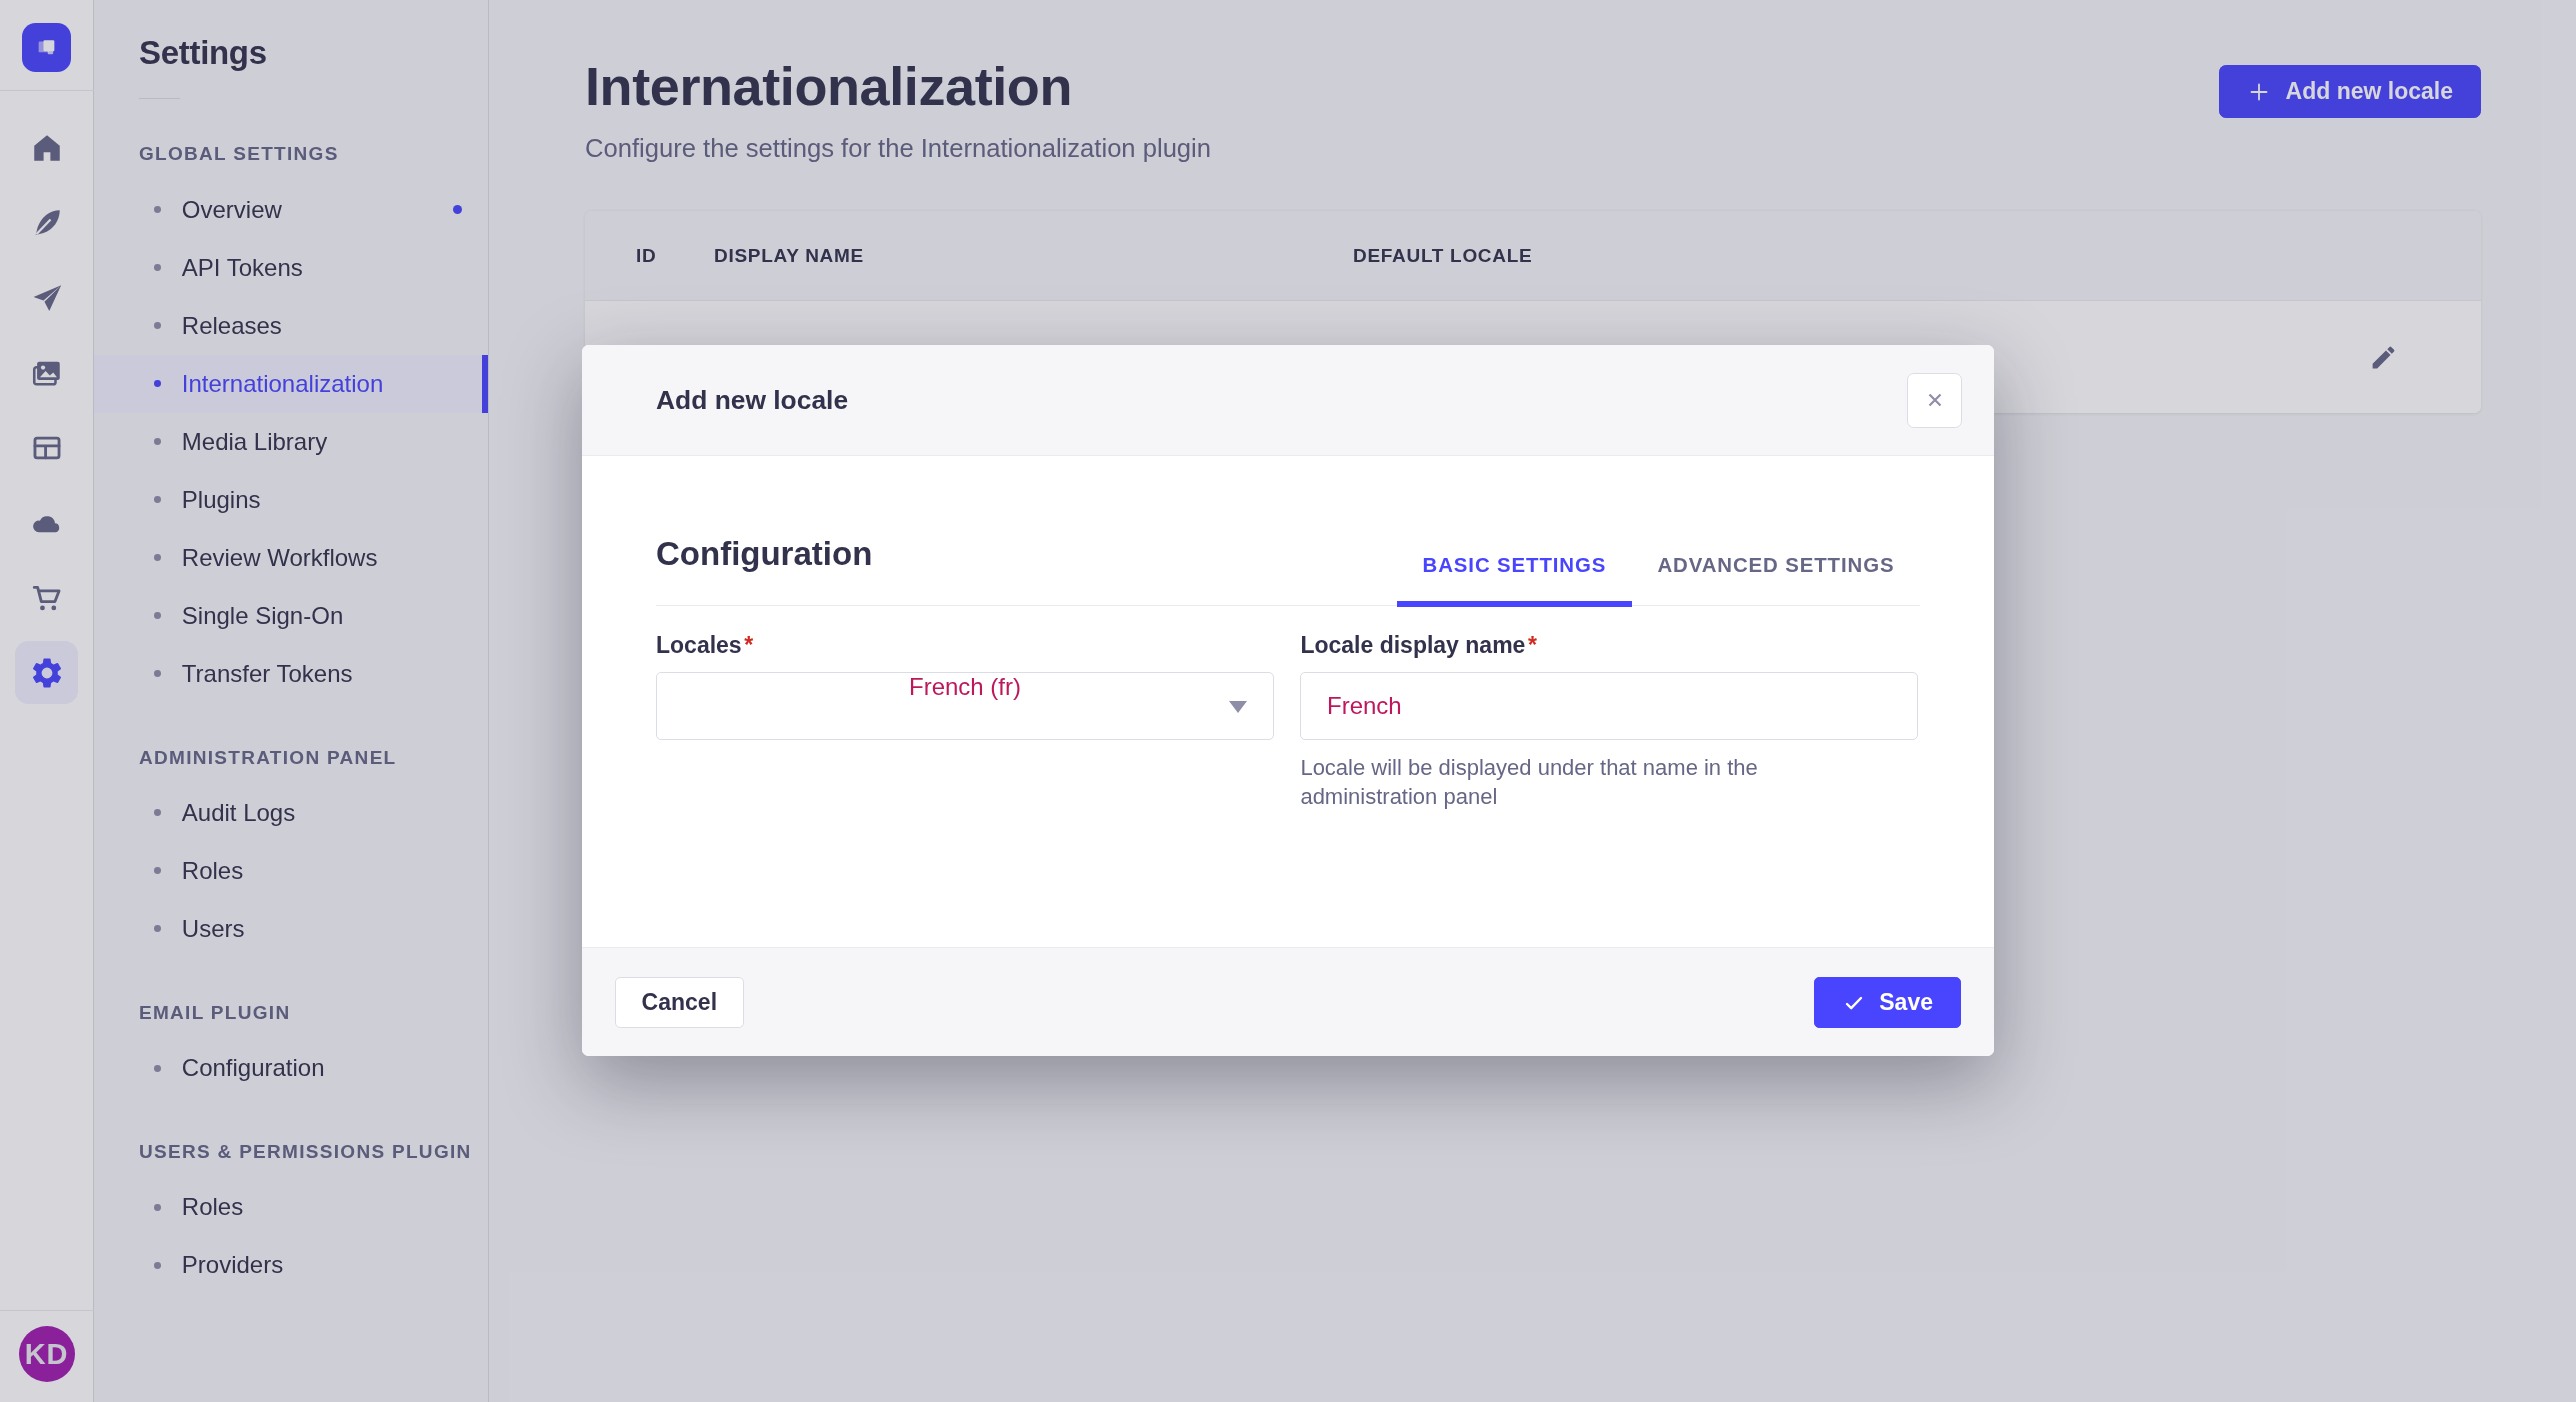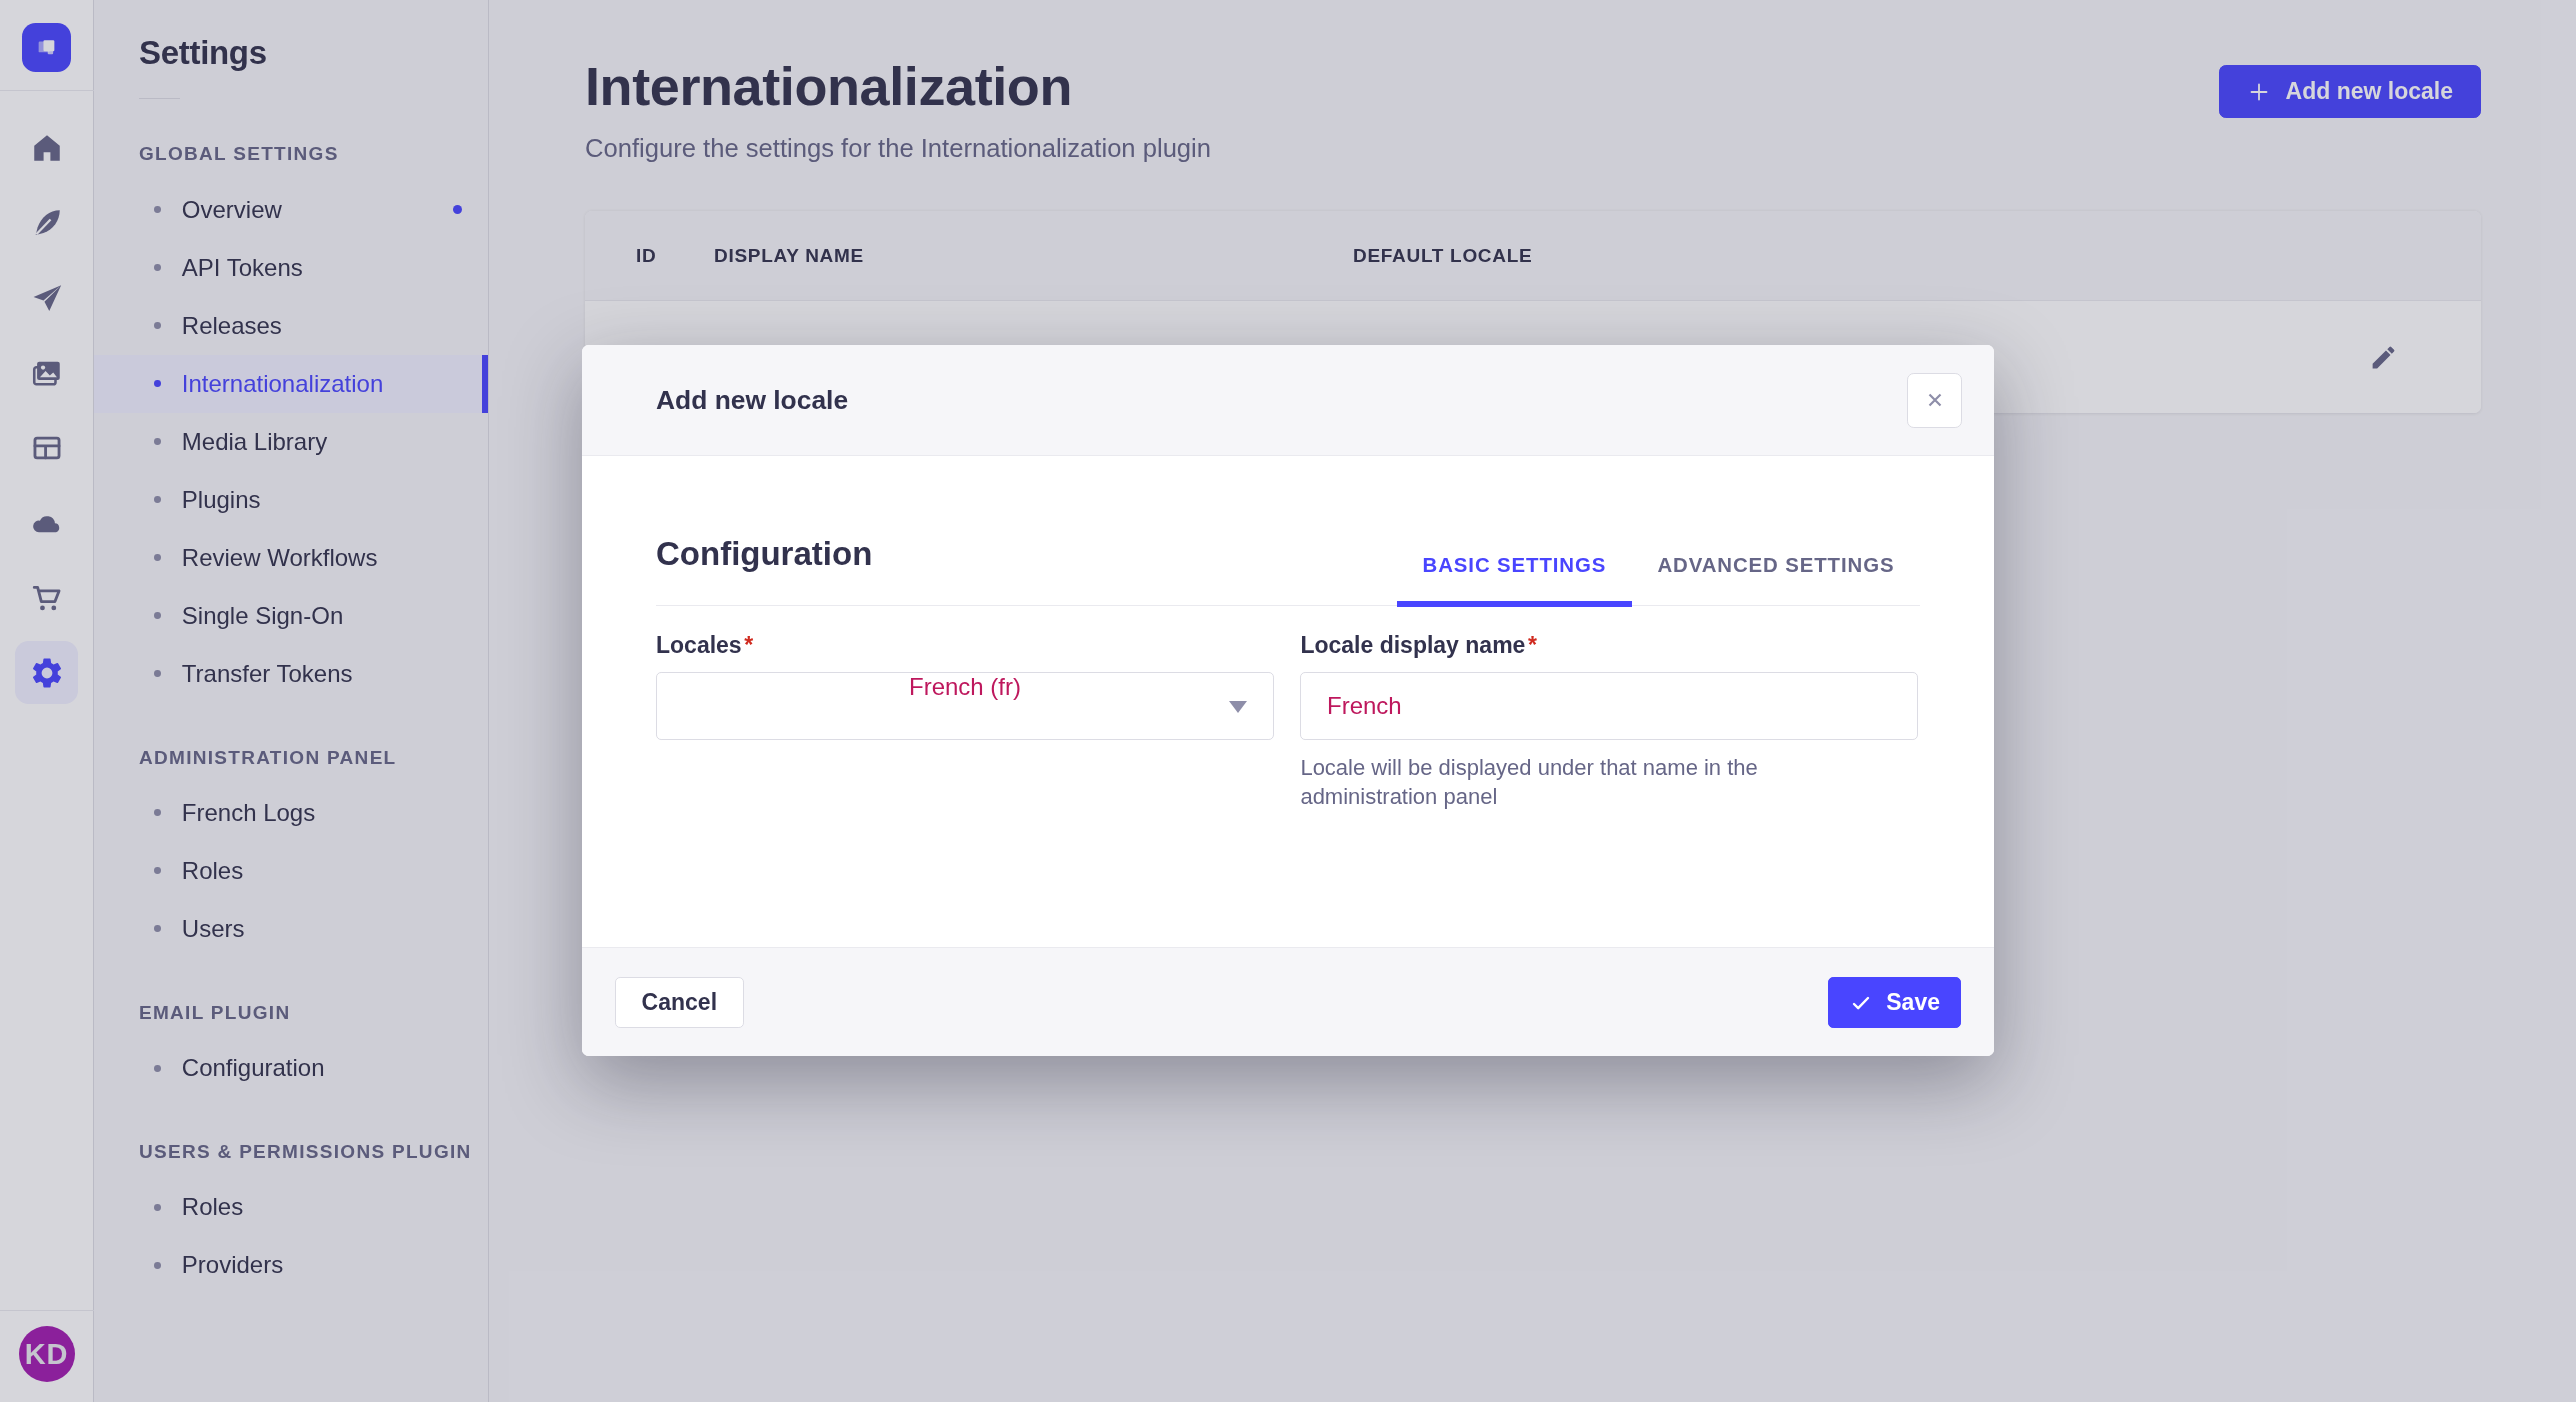--- a/index.html
+++ b/index.html
@@ -92,21 +92,21 @@
              font-family:inherit; cursor:pointer;flex-direction:column; }
   .caret { width:0; height:0; border-left:9.4px solid transparent; border-right:9.4px solid transparent;
            border-top:12px solid #8e8ea9; margin-left:auto; }
   input.control { cursor:text; }
   .hint { margin-top:13.6px; font-size:22px; color:#666687; line-height:1.32; width:596px; }
 
   .m-foot { height:110px; background:#f6f6f9; border-top:0.9px solid #eaeaef;
             display:flex; align-items:center; padding:0 33px;gap:20px; }
   .btn-cancel { height:51px; padding:0 25.6px; border-radius:5.1px; background:#fff; border:0.9px solid #dcdce4;
                 font-size:23px; font-weight:600; color:#32324d; cursor:pointer; font-family:inherit; }
-  .btn-save { margin-left:auto; height:51px; padding:0 20px; border-radius:5.1px; background:#4945ff;
+  .btn-save { margin-left:auto; height:51px; padding:0 27px; border-radius:5.1px; background:#4945ff;
               border:0.9px solid #4945ff; color:#fff; font-size:23px; font-weight:600; display:flex;
               align-items:center; gap:12.8px; cursor:pointer; font-family:inherit; }
   .btn-save svg { width:24px; height:24px; }
 </style>
 </head>
 <body>
 
 <div class="app">
 
   <nav class="rail">
@@ -215,21 +215,21 @@
       <li class="nav-item">
         <span class="bullet"></span>
         <span class="lbl">Transfer Tokens</span>
       </li>
     </ul>
 
     <div class="section-label">ADMINISTRATION PANEL</div>
     <ul class="nav-list">
       <li class="nav-item">
         <span class="bullet"></span>
-        <span class="lbl">French Logs</span>
+        <span class="lbl">Audit Logs</span>
       </li>
       <li class="nav-item">
         <span class="bullet"></span>
         <span class="lbl">Roles</span>
       </li>
       <li class="nav-item">
         <span class="bullet"></span>
         <span class="lbl">Users</span>
       </li>
     </ul>

